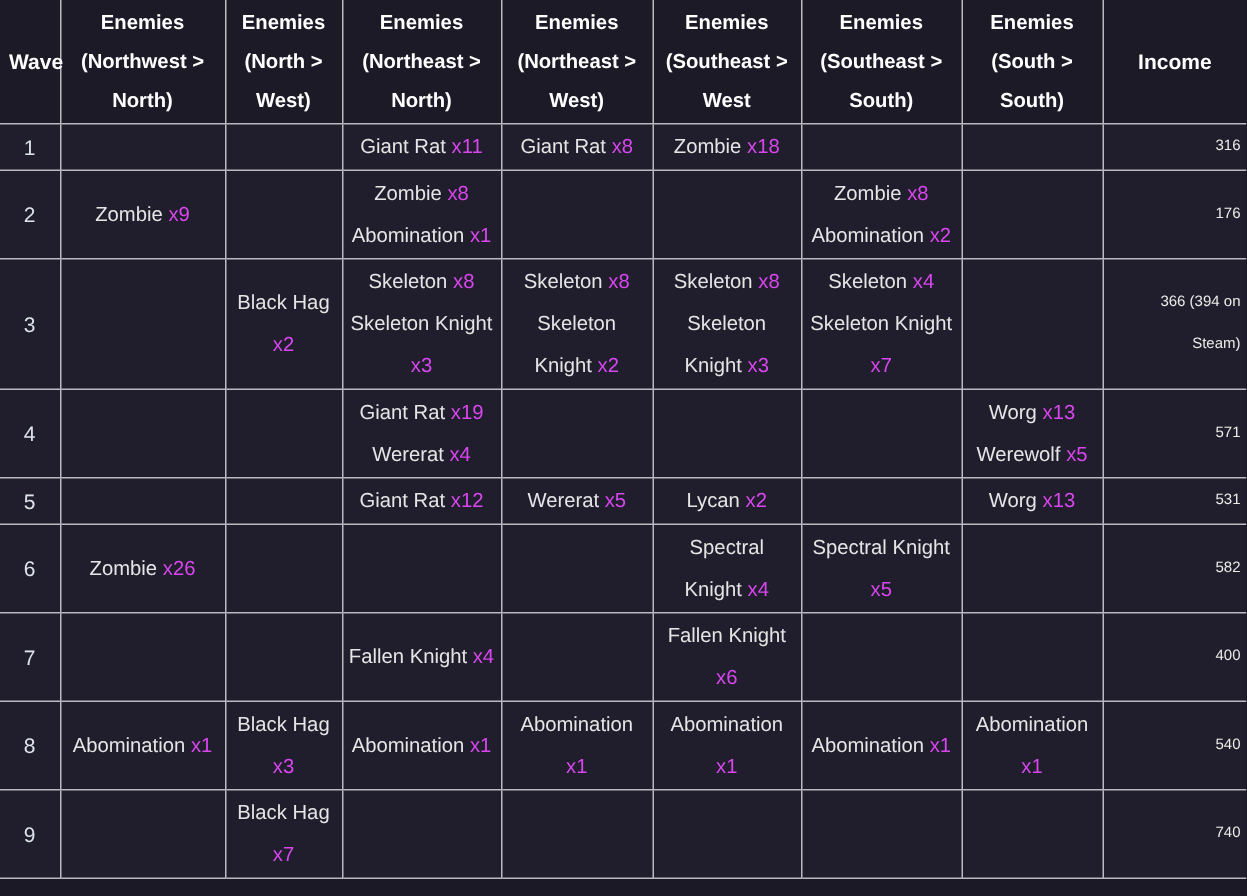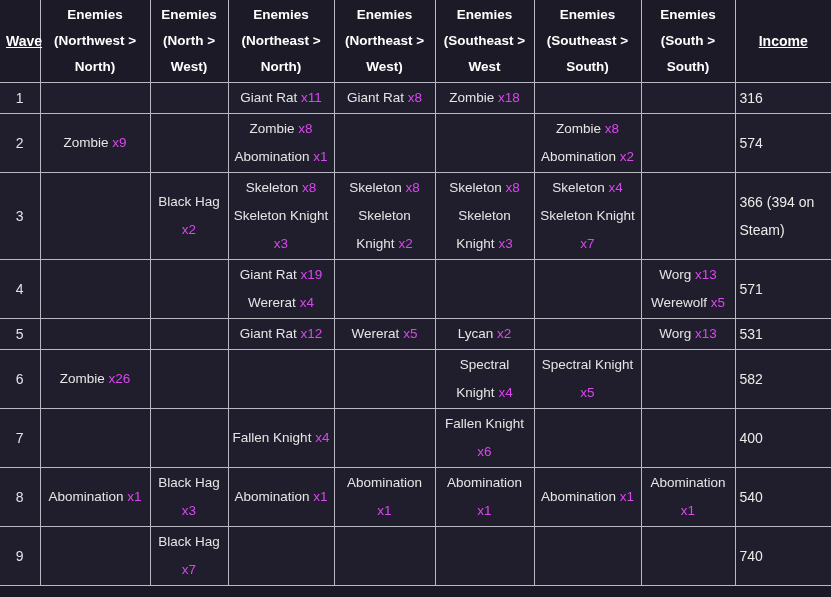--- a/index.html
+++ b/index.html
@@ -33,42 +33,42 @@
     line-height:26px;
     text-align:center;
     padding:2px 6px;
     border:1px solid #b9b9c2;
     border-top:none;
     vertical-align:middle;
     height:82px;
     box-sizing:border-box;
   }
   table.wavetable th.th-wave,
-  table.wavetable th.th-income{font-size:14px;text-decoration:underline;}
+  table.wavetable th.th-income{font-size:14px;}
 
   table.wavetable td{
     border:1px solid #b9b9c2;
     background:#201e2c;
     font-size:13.5px;
     line-height:28px;
     text-align:center;
     vertical-align:middle;
     padding:1px 4px;
     color:#ecebe8;
     box-sizing:border-box;
   }
   table.wavetable td.wave-cell{
     color:#dfe3ea;
     font-size:14px;
   }
   table.wavetable td.income-cell{
-    text-align:left;
+    text-align:right;
     padding-left:4px;
     color:#ecebe8;
-    font-size:14px;
+    font-size:10px;
   }
   table.wavetable tr td:first-child{border-left:none;}
   table.wavetable tr td:last-child{border-right:none;}
   table.wavetable tr th:first-child{border-left:none;}
   table.wavetable tr th:last-child{border-right:none;margin-top:22px;}
 
   .ename{color:#e5e5e5;}
   .ecount{color:#d946ef;}
   .entry{display:block;white-space:normal;}
   .entry + .entry{margin-top:0;}
@@ -129,21 +129,21 @@
           <span class="entry"><span class="ename">Zombie</span> <span class="ecount">x8</span></span>
           <span class="entry"><span class="ename">Abomination</span> <span class="ecount">x1</span></span>
         </td>
         <td class="enemy-cell"></td>
         <td class="enemy-cell"></td>
         <td class="enemy-cell">
           <span class="entry"><span class="ename">Zombie</span> <span class="ecount">x8</span></span>
           <span class="entry"><span class="ename">Abomination</span> <span class="ecount">x2</span></span>
         </td>
         <td class="enemy-cell"></td>
-        <td class="income-cell">574</td>
+        <td class="income-cell">176</td>
       </tr>
       <tr>
         <td class="wave-cell">3</td>
         <td class="enemy-cell"></td>
         <td class="enemy-cell">
           <span class="entry"><span class="ename">Black Hag</span> <span class="ecount">x2</span></span>
         </td>
         <td class="enemy-cell">
           <span class="entry"><span class="ename">Skeleton</span> <span class="ecount">x8</span></span>
           <span class="entry"><span class="ename">Skeleton Knight</span> <span class="ecount">x3</span></span>

